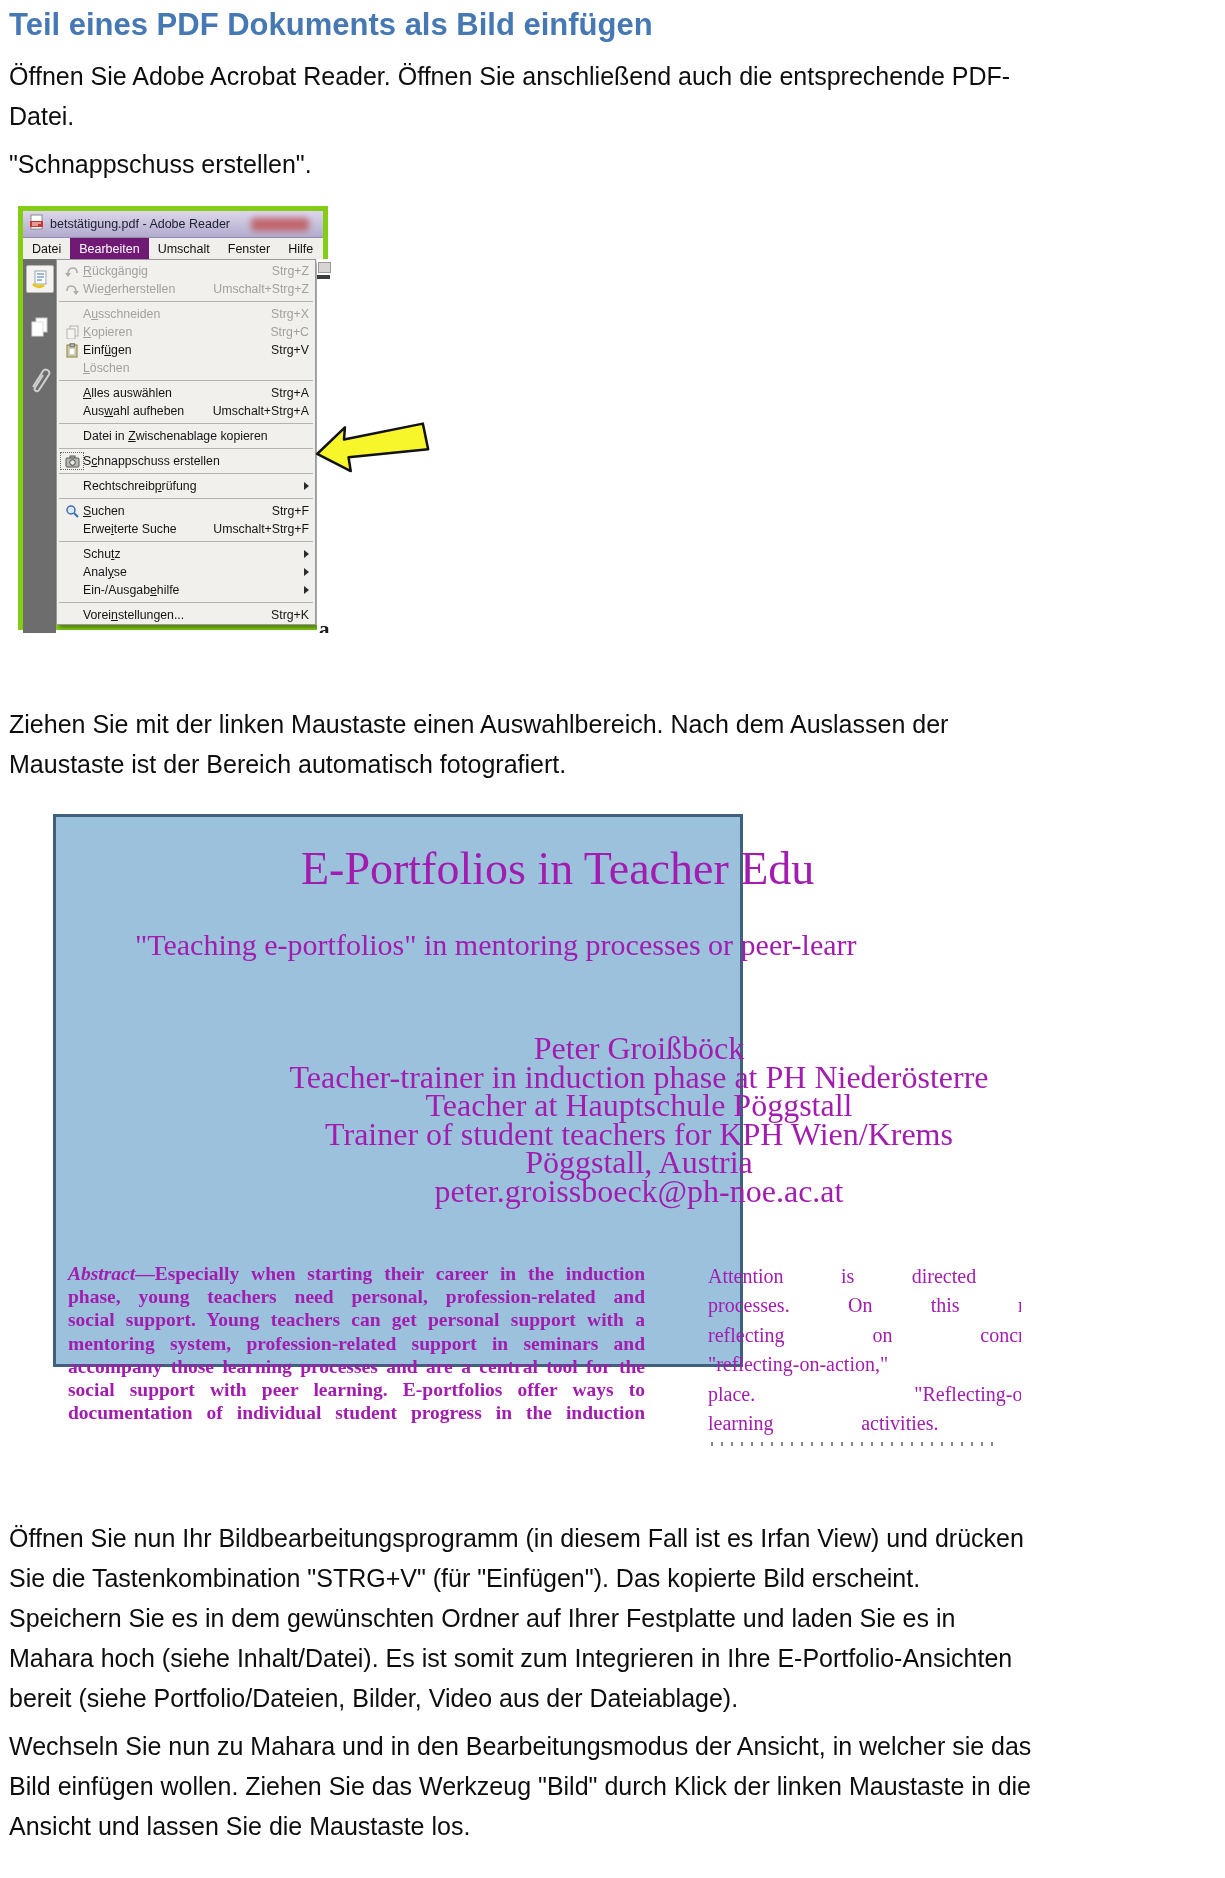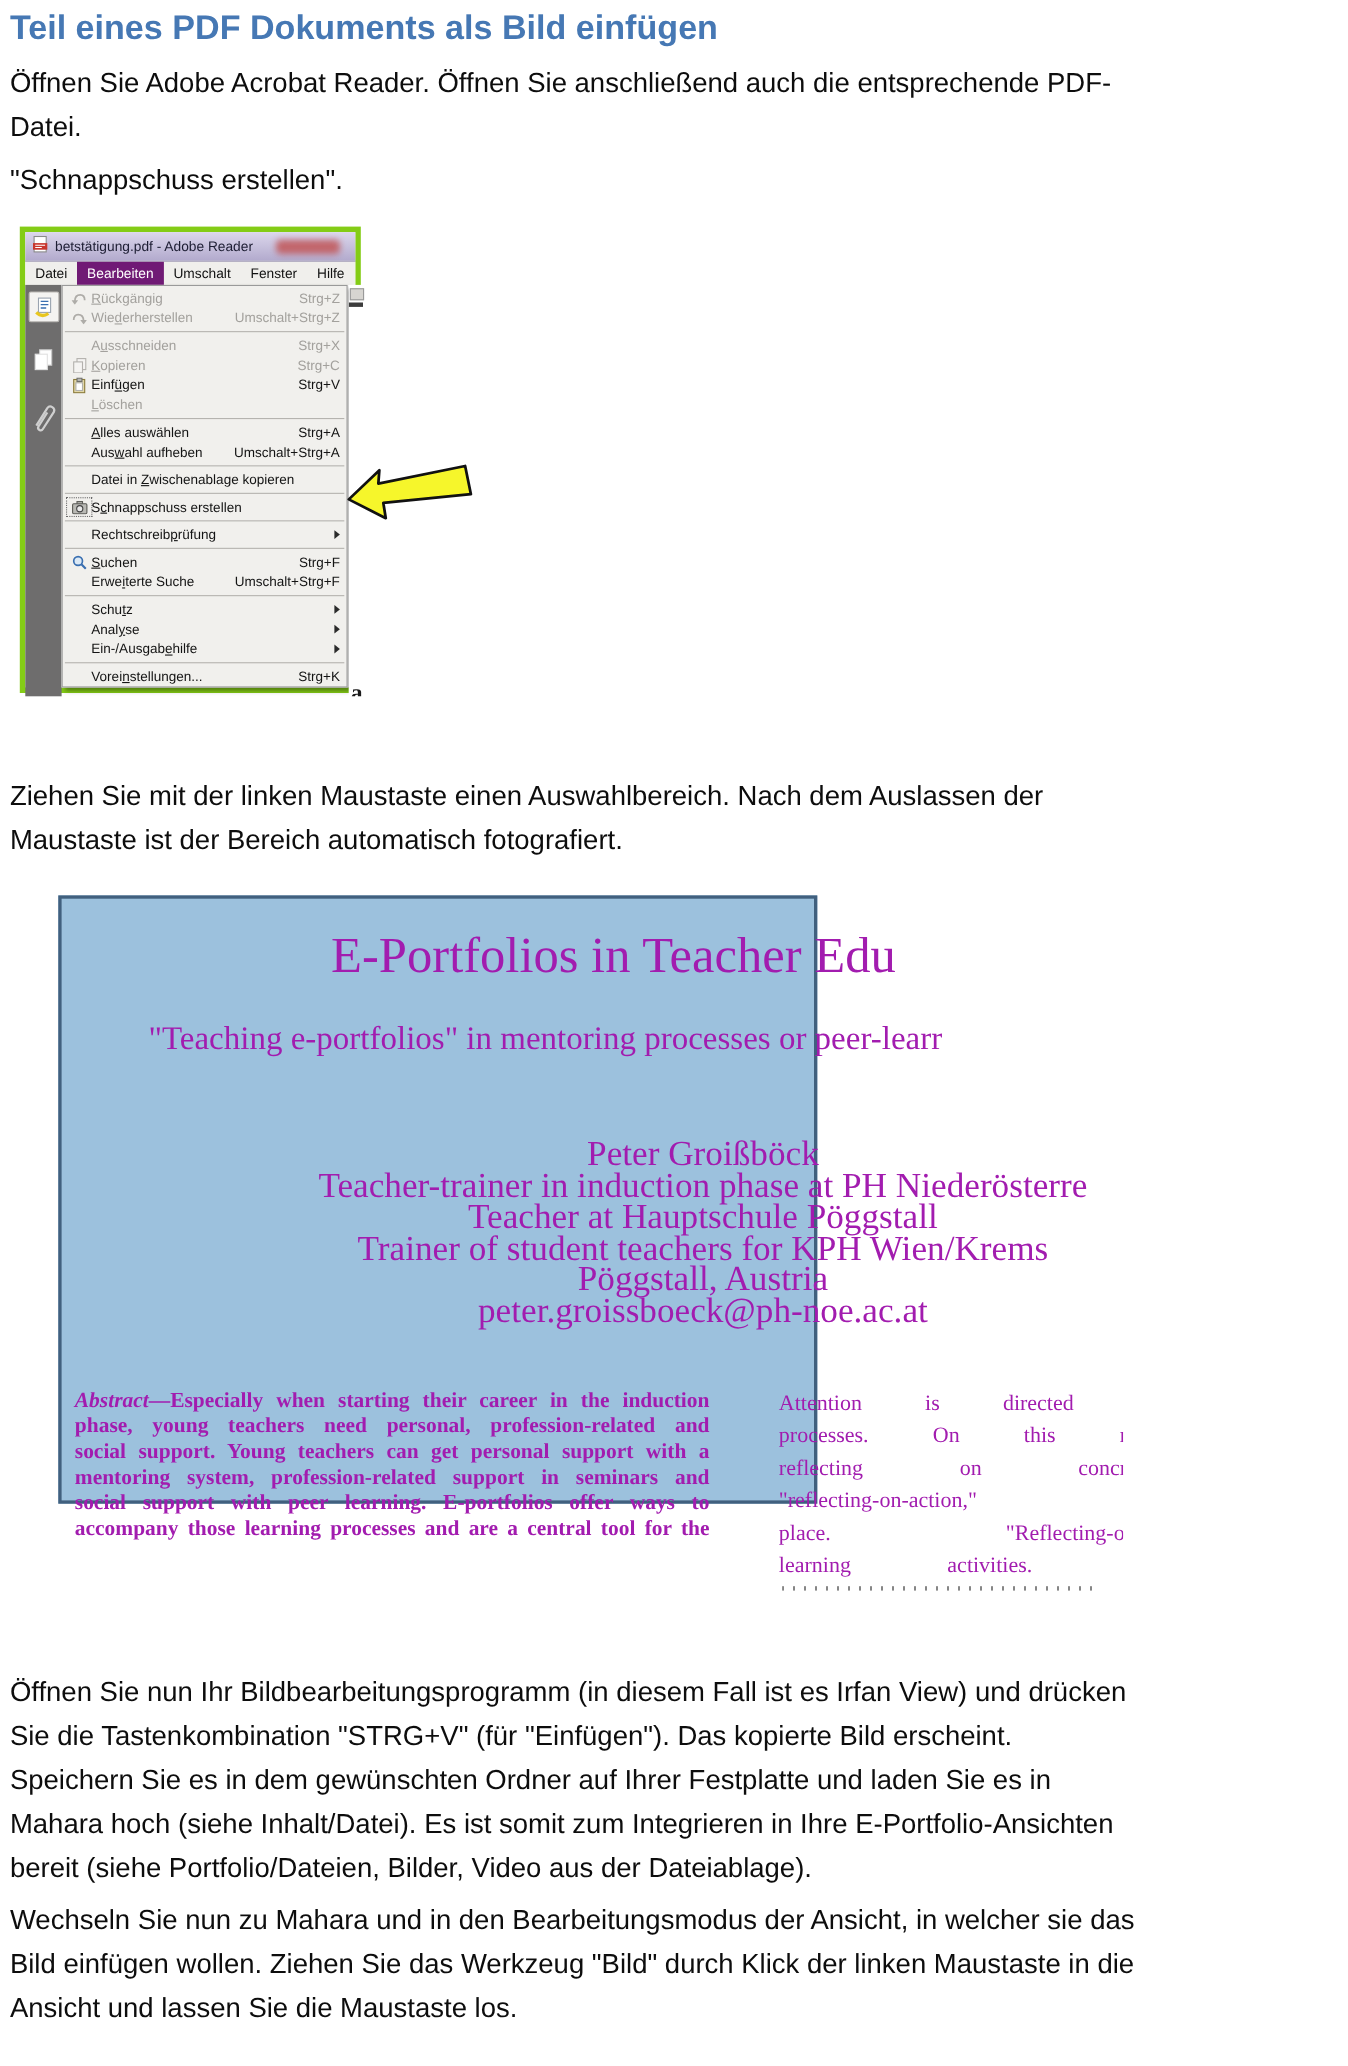--- a/index.html
+++ b/index.html
@@ -319,22 +319,23 @@
       <div>Trainer of student teachers for KPH Wien/Krems</div>
       <div>Pöggstall, Austria</div>
       <div>peter.groissboeck@ph-noe.ac.at</div>
     </div>
 
     <div class="col-left">
       <div class="aln"><span class="ab-label">Abstract</span><span>—Especially when starting their career in the induction</span></div>
       <div class="aln">phase, young teachers need personal, profession-related and</div>
       <div class="aln">social support. Young teachers can get personal support with a</div>
       <div class="aln">mentoring system, profession-related support in seminars and</div>
+      <div class="aln">accompany those learning processes and are a central tool for the</div>
       <div class="aln">social support with peer learning. E-portfolios offer ways to</div>
-      <div class="aln">accompany those learning processes and are a central tool for the</div>
+      <div class="aln">documentation of individual student progress in the induction</div>
     </div>
 
     <div class="col-right">
       <div class="aln">Attention is directed at</div>
       <div class="aln">processes. On this met</div>
       <div class="aln">reflecting on concrete</div>
       <div class="aln">"reflecting-on-action,"</div>
       <div class="aln">place. "Reflecting-on-a</div>
       <div class="aln">learning activities. Th</div>
     </div>

